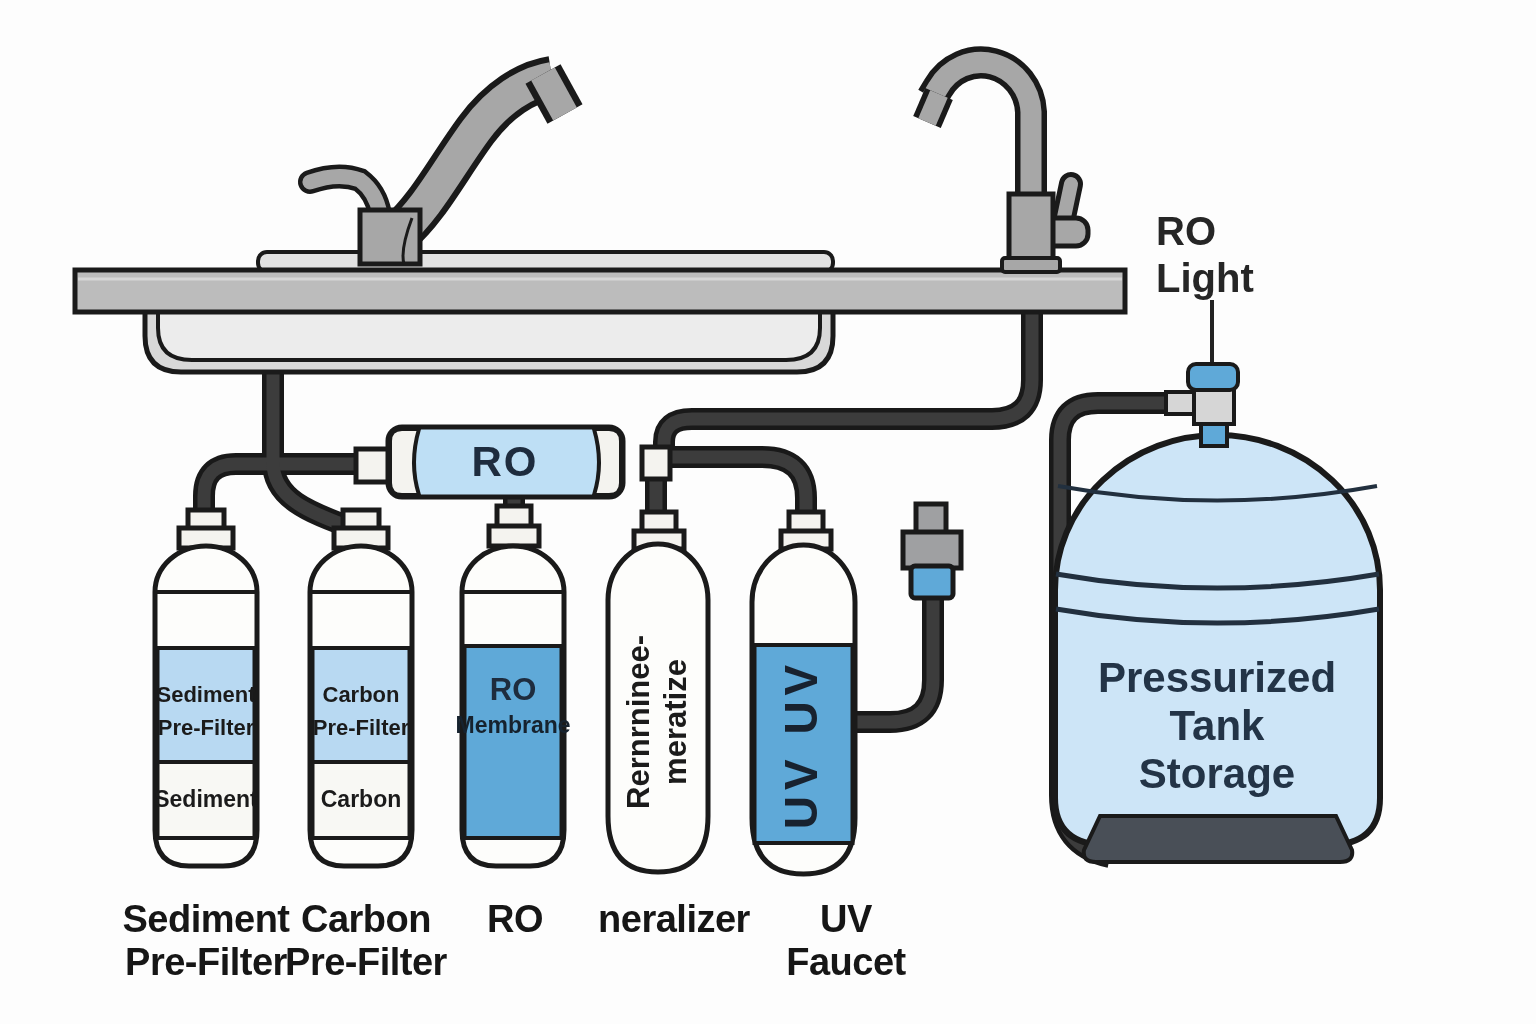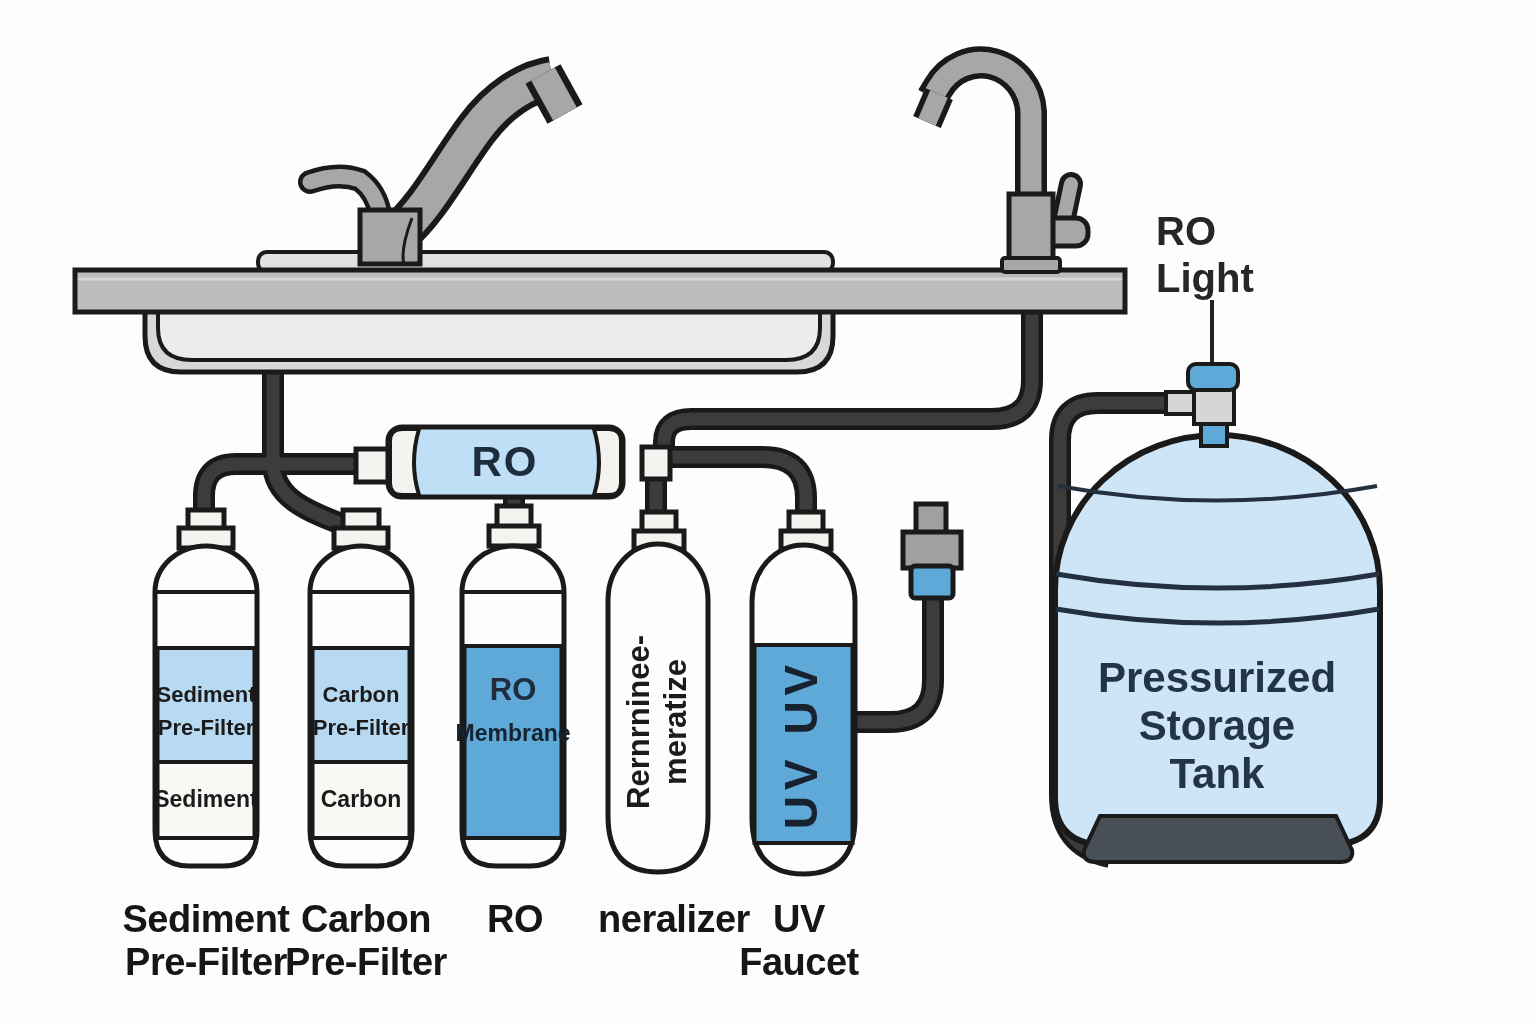--- a/index.html
+++ b/index.html
@@ -4,21 +4,21 @@
 <style>
   html,body{margin:0;padding:0;background:#ffffff;}
   #stage{position:relative;width:1536px;height:1024px;background:#fdfdfd;overflow:hidden;
          font-family:"Liberation Sans",sans-serif;}
   #art{position:absolute;left:0;top:0;}
   .t{position:absolute;font-weight:bold;color:#1b1b1b;white-space:nowrap;line-height:1;}
   .center{transform:translateX(-50%);text-align:center;}
   .band-label{font-size:22px;line-height:33px;}
   .sub-label{font-size:23px;}
   .ro-big{font-size:31px;}
-  .membrane{font-size:23px;margin-top:8px;}
+  .membrane{font-size:23px;}
   .unit-ro{font-size:42px;color:#1e2c3e;letter-spacing:2px;}
   .vert{transform:translate(-50%,-50%) rotate(-90deg);text-align:center;}
   .rem-vert{font-size:31px;line-height:37px;}
   .uv-vert{font-size:46px;letter-spacing:6px;color:#18222f;}
   .tank-label{font-size:42px;line-height:48px;color:#233447;}
   .ro-faucet-label{font-size:40px;line-height:47px;color:#262626;text-align:left;}
   .caption{font-size:38px;line-height:43px;color:#161616;letter-spacing:-0.5px;}
 </style>
 </head>
 <body>
@@ -178,36 +178,36 @@
 
   <div class="t center unit-ro" style="left:505px;top:441px">RO</div>
 
   <div class="t ro-faucet-label" style="left:1156px;top:208px">
     <div>RO</div>
     <div>Light</div>
   </div>
 
   <div class="t center tank-label" style="left:1217px;top:654px">
     <div>Pressurized</div>
+    <div>Tank</div>
     <div>Storage</div>
-    <div>Tank</div>
   </div>
 
   <div class="t center caption" style="left:206px;top:898px">
     <div>Sediment</div>
     <div>Pre-Filter</div>
   </div>
   <div class="t center caption" style="left:366px;top:898px">
     <div>Carbon</div>
     <div>Pre-Filter</div>
   </div>
   <div class="t center caption" style="left:515px;top:898px">
     <div>RO</div>
   </div>
   <div class="t center caption" style="left:674px;top:898px">
     <div>neralizer</div>
   </div>
-  <div class="t center caption" style="left:799px;top:898px">
+  <div class="t center caption" style="left:846px;top:898px">
     <div>UV</div>
     <div>Faucet</div>
   </div>
 
 </div>
 
 </body></html>

